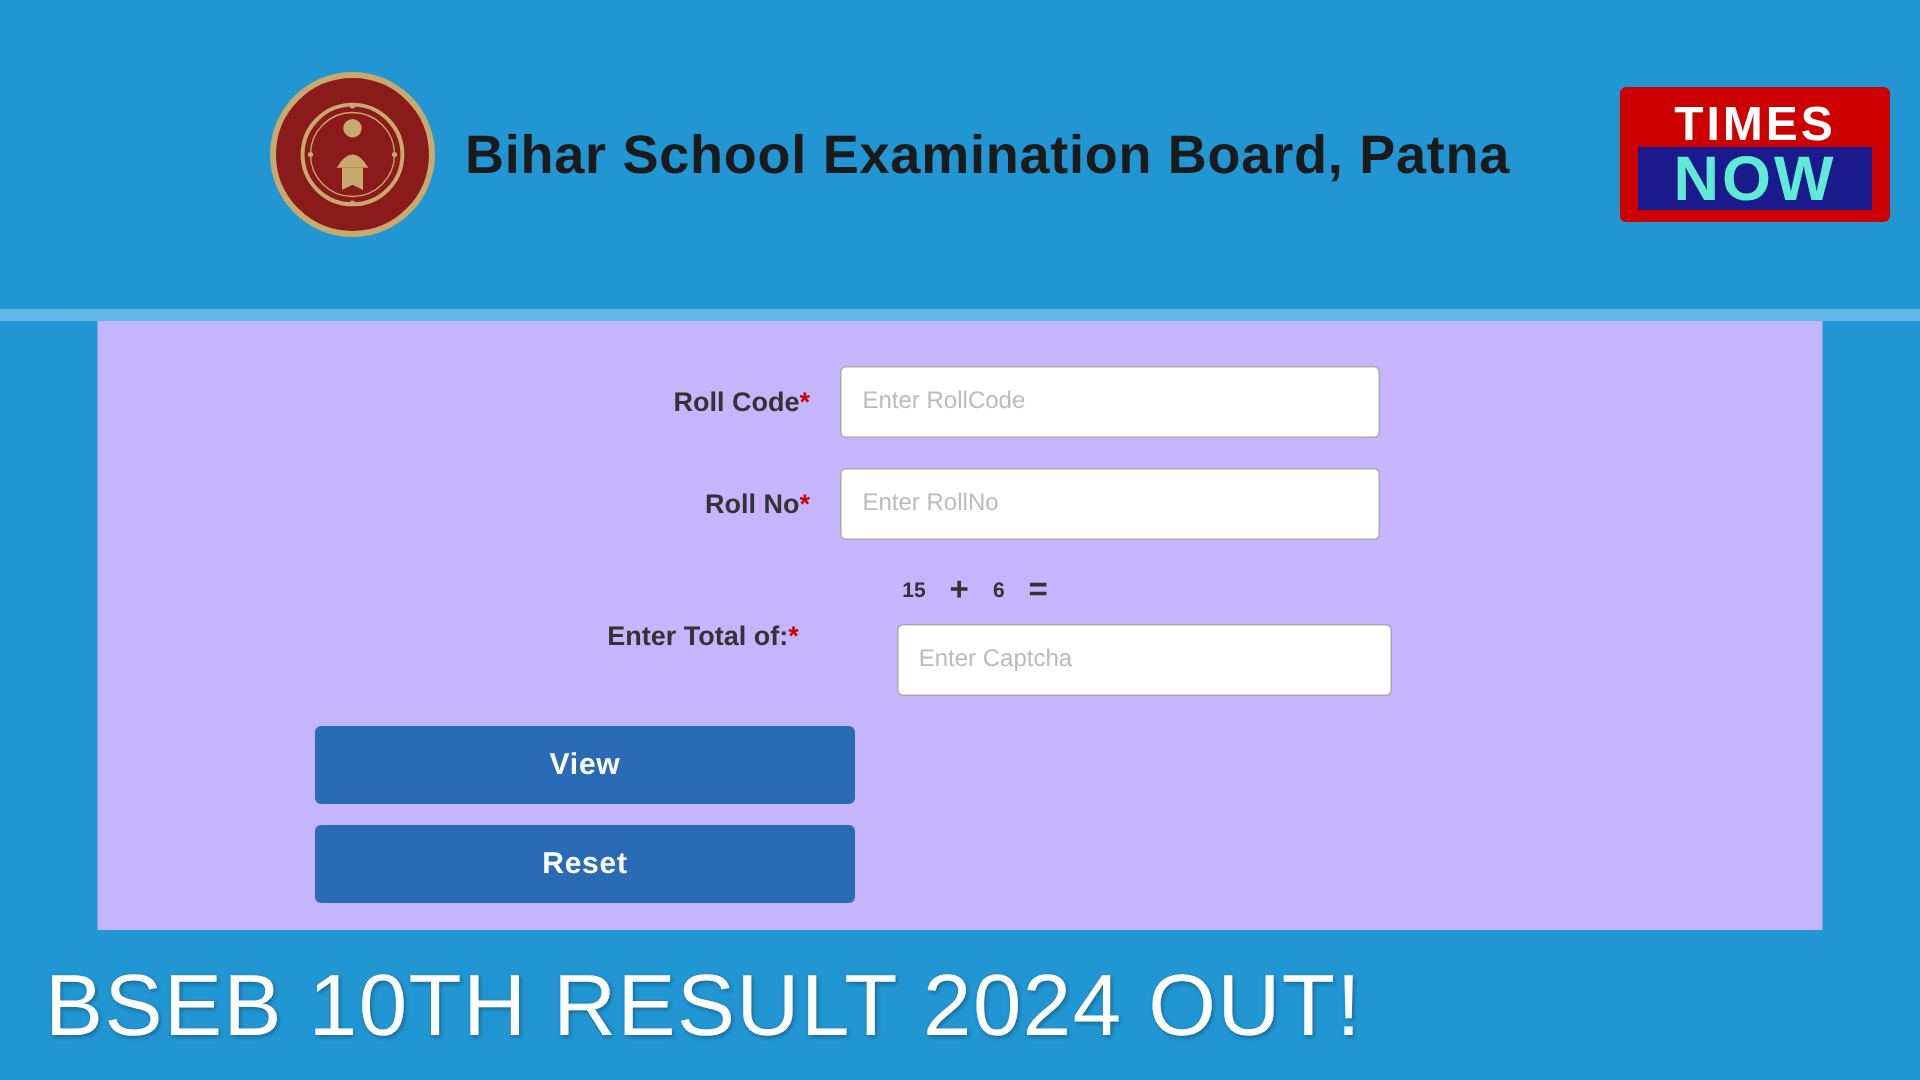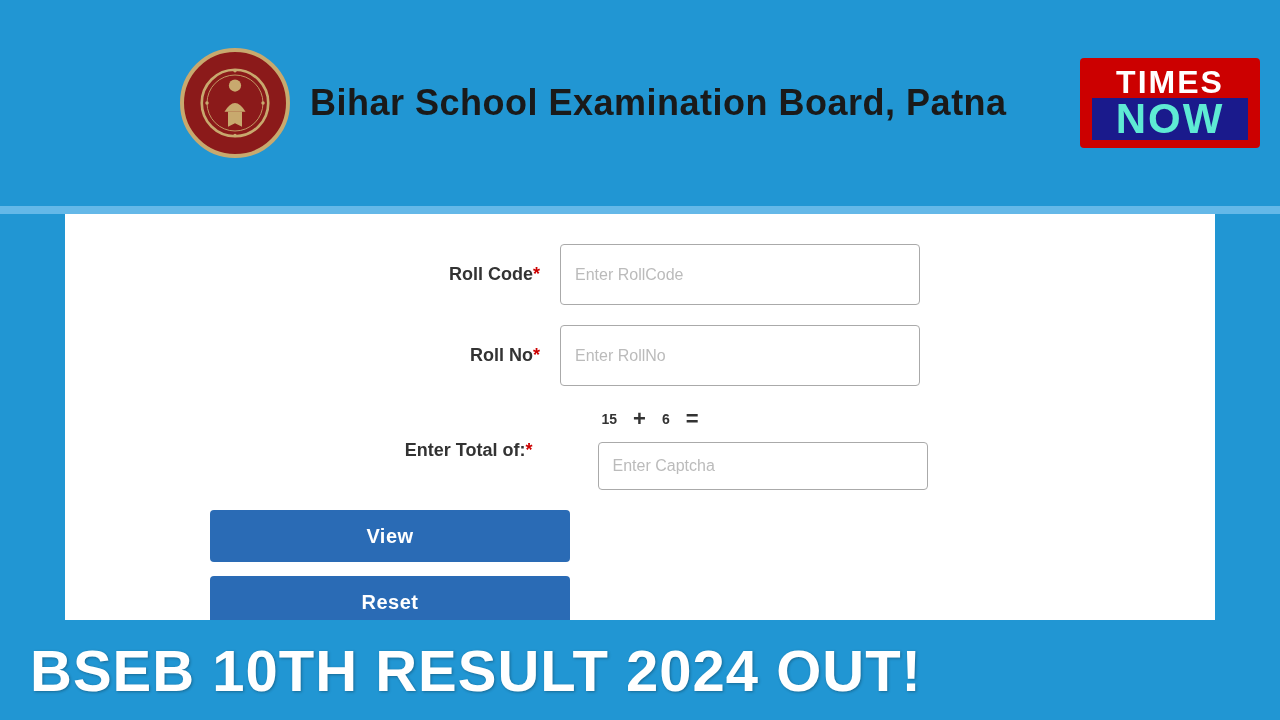--- a/index.html
+++ b/index.html
@@ -80,21 +80,21 @@
 
     
     .divider-line {
       height: 8px;
       background: #64b8e8;
       width: 100%;
     }
 
     
     .form-container {
-      background: #ffffff;
+      background: #c4b5fd;
       margin: 0 65px;
       padding: 30px 0 40px 0;
       min-height: 390px;
     }
 
     .form-inner {
       max-width: 900px;
       margin: 0 auto;
       padding: 0 20px;
     }
@@ -115,21 +115,21 @@
       padding-right: 20px;
       flex-shrink: 0;
     }
 
     .required-star {
       color: #cc0000;
     }
 
     .form-input {
       width: 360px;
-      height: 61px;
+      height: 48px;
       border: 1.5px solid #aaa;
       border-radius: 4px;
       padding: 0 14px;
       font-size: 16px;
       color: #999;
       background: white;
       outline: none;
     }
 
     .form-input::placeholder {
@@ -223,21 +223,21 @@
       bottom: 0;
       left: 0;
       right: 0;
       height: 100px;
       display: flex;
       align-items: center;
     }
 
     .breaking-text {
       font-size: 58px;
-      font-weight: 700;
+      font-weight: 400;
       color: white;
       letter-spacing: 1px;
       text-shadow: 1px 1px 3px rgba(0,0,0,0.3);
     }
 
     
     .logo-svg {
       width: 70px;
       height: 80px;
     }

